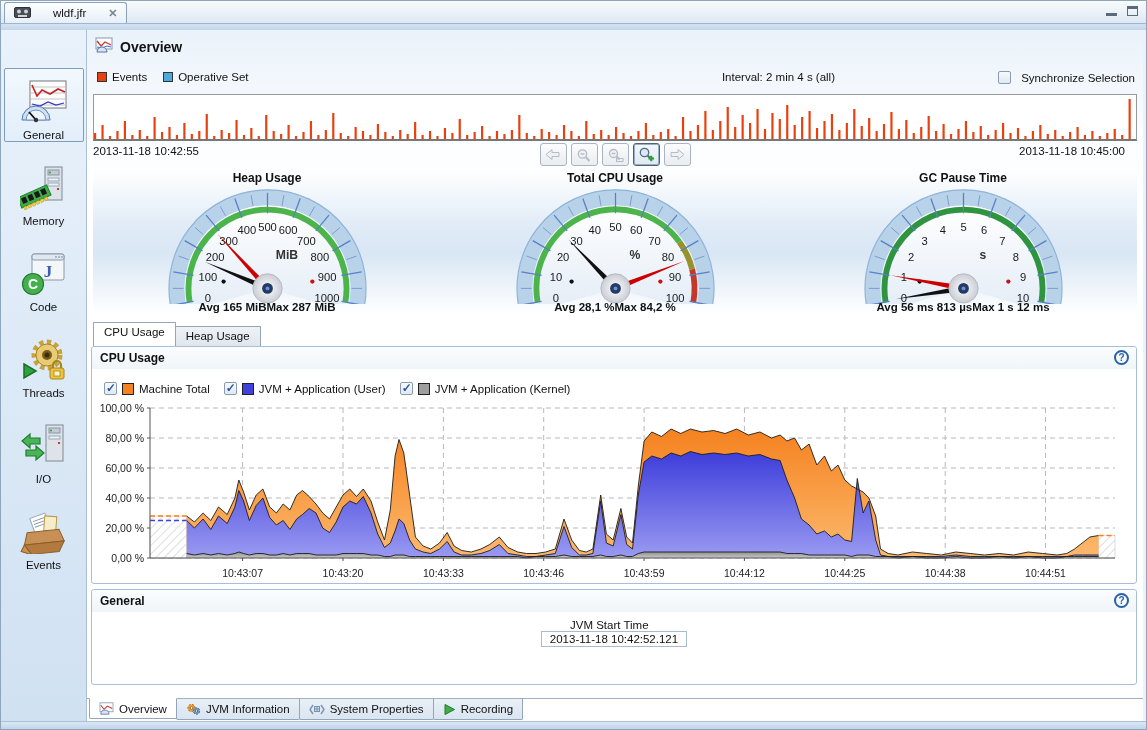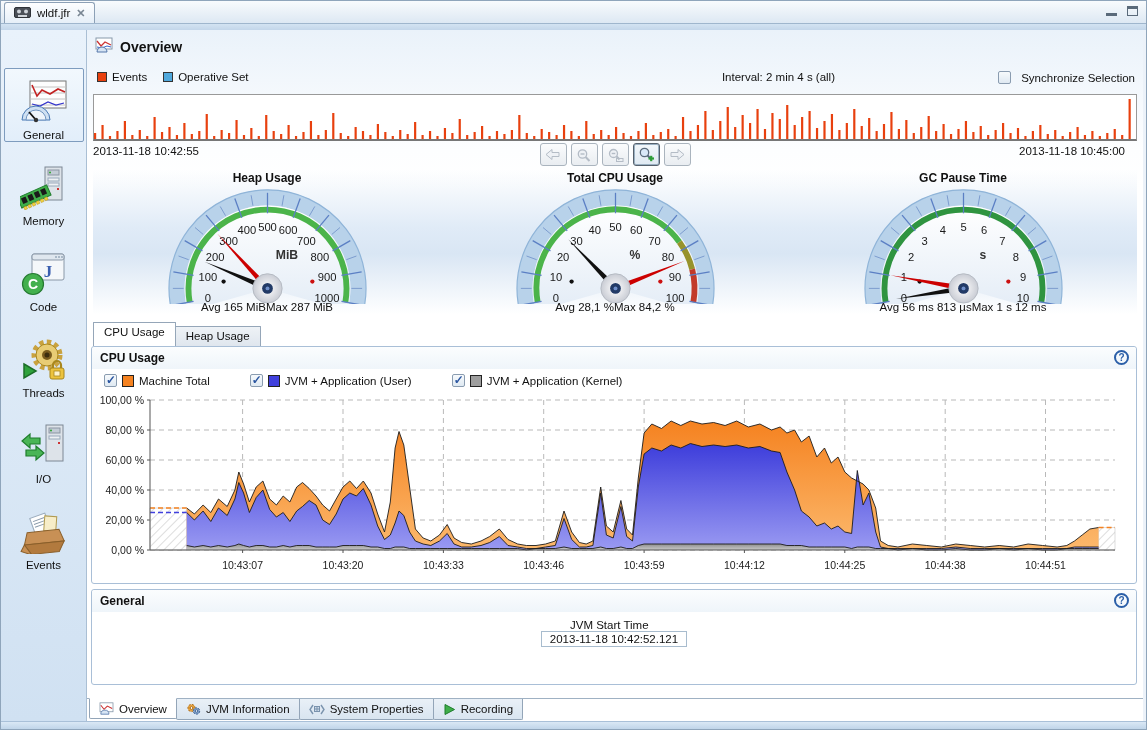--- a/index.html
+++ b/index.html
@@ -6,21 +6,21 @@
   html,body { width:1147px; height:730px; }
   body { font-family:"Liberation Sans", sans-serif; background:#fff; position:relative; overflow:hidden; }
 
   .window { position:absolute; inset:0; border:1px solid #8fa5bb; background:#ecf2f9; overflow:hidden; }
 
   
   .tabbar { position:absolute; top:0; left:0; right:0; height:22px;
             background:linear-gradient(#f8fbfd,#dde8f3); }
   .tabstrip-under { position:absolute; top:22px; left:0; right:0; height:7px;
             background:linear-gradient(#d3e3f2,#c3d6ea); border-top:1px solid #9fb6cd; }
-  .etab { position:absolute; left:3px; top:1px; height:21px; display:flex; align-items:center; gap:6px;
+  .etab { position:absolute; left:3px; top:1px; height:21px; display:flex; align-items:center; gap:22px;
           padding:0 9px; border:1px solid #8ca0b6; border-bottom:none; border-radius:3px 3px 0 0;
           background:linear-gradient(#fdfeff,#e6eff8); font-size:11.5px; color:#111; cursor:pointer; }
   .etab .close { color:#7a8794; font-size:11px; font-weight:bold; cursor:pointer; }
   .winbtns { position:absolute; right:8px; top:5px; display:flex; gap:10px; align-items:flex-end; }
   .minico { width:11px; height:9px; border-bottom:3px solid #5a6a7a; cursor:pointer; }
   .maxico { width:11px; height:10px; border:1px solid #5a6a7a; border-top:3px solid #5a6a7a; cursor:pointer; }
 
   
   .sidebar { position:absolute; left:0; top:29px; bottom:8px; width:86px;
              background:linear-gradient(180deg,#e9f2fb,#d0e1f2); border-right:1px solid #aabfd4; padding-top:38px; }
@@ -51,36 +51,36 @@
   .t-end   { position:absolute; right:12px; top:2px; }
   .navs { position:absolute; left:0; right:0; top:0; display:flex; justify-content:center; gap:4px; }
   .nbtn { width:27px; height:23px; border:1px solid #aab4be; border-radius:3px;
           background:linear-gradient(#fbfcfd,#e9edf1); display:flex; align-items:center; justify-content:center; cursor:pointer; }
   .nbtn.active { border-color:#55606c; background:linear-gradient(#f2f7fb,#dfe9f2); box-shadow:inset 0 0 0 1px #9ab0c2; }
 
   .gauges { position:absolute; top:140px; left:6px; right:6px; height:152px; display:flex;
             background:linear-gradient(180deg,rgba(255,255,255,0) 0,#e0ebf7 38%,#d9e6f4 55%,rgba(255,255,255,0) 95%); }
   .gcol { flex:1; display:flex; flex-direction:column; align-items:center; }
   .gtitle { font-size:12px; font-weight:bold; color:#111; margin-top:1px; }
-  .gsummary { font-size:11.5px; color:#111; display:flex; margin-top:-3px; }
+  .gsummary { font-size:11.5px; color:#111; display:flex; margin-top:-3px;font-weight:bold; }
 
   .chart-tabs { position:absolute; top:293px; left:6px; right:6px; height:23px; display:flex; align-items:flex-end; z-index:3; }
   .ctab { height:20px; padding:3px 10px 0; font-size:11.5px; color:#111; border:1px solid #95a6b8; border-bottom:none;
           background:linear-gradient(#eef2f6,#dfe6ee); margin-right:-1px; border-radius:1px 1px 0 0; cursor:pointer; }
   .ctab.active { background:#fff; height:24px; position:relative; z-index:4; }
 
   .section { position:absolute; left:4px; right:6px; border:1px solid #a9bfd7; border-radius:3px; background:#fff; }
   .section.cpu { top:316px; height:238px; }
   .section.general { top:559px; height:96px; }
   .sec-head { position:relative; height:22px; padding:4px 8px 0; font-size:12px; font-weight:bold; color:#111;
               background:linear-gradient(#fbfdfe,#eff5fa); border-radius:3px 3px 0 0; }
   .help { position:absolute; right:7px; top:3px; width:15px; height:15px; border:2px solid #2b5fa8; border-radius:50%;
           color:#2b5fa8; font-size:10px; font-weight:bold; text-align:center; line-height:11px; cursor:pointer; }
 
-  .toggles { display:flex; gap:40px; padding:5px 12px 1px; align-items:center; }
+  .toggles { display:flex; gap:14px; padding:13px 12px 1px; align-items:center; }
   .tg { display:flex; gap:5px; align-items:center; font-size:11.5px; color:#111; cursor:pointer; }
   .cb { width:13px; height:13px; border:1px solid #8a9cb0; border-radius:2px;
         background:linear-gradient(#f7fafc,#dfe9f2); position:relative; }
   .cb.checked::after { content:"✓"; position:absolute; left:1px; top:-2px; font-size:12px; font-weight:bold; color:#2a55a0; }
   .swatch { width:12px; height:12px; border:1px solid #222; }
 
   .cpu-chart { display:block; margin:2px 0 0 2px; }
 
   .gen-row { display:flex; align-items:center; margin:7px 10px 0; font-size:11.5px; color:#111;flex-direction:column; }
   .gen-label { width:88px; }

